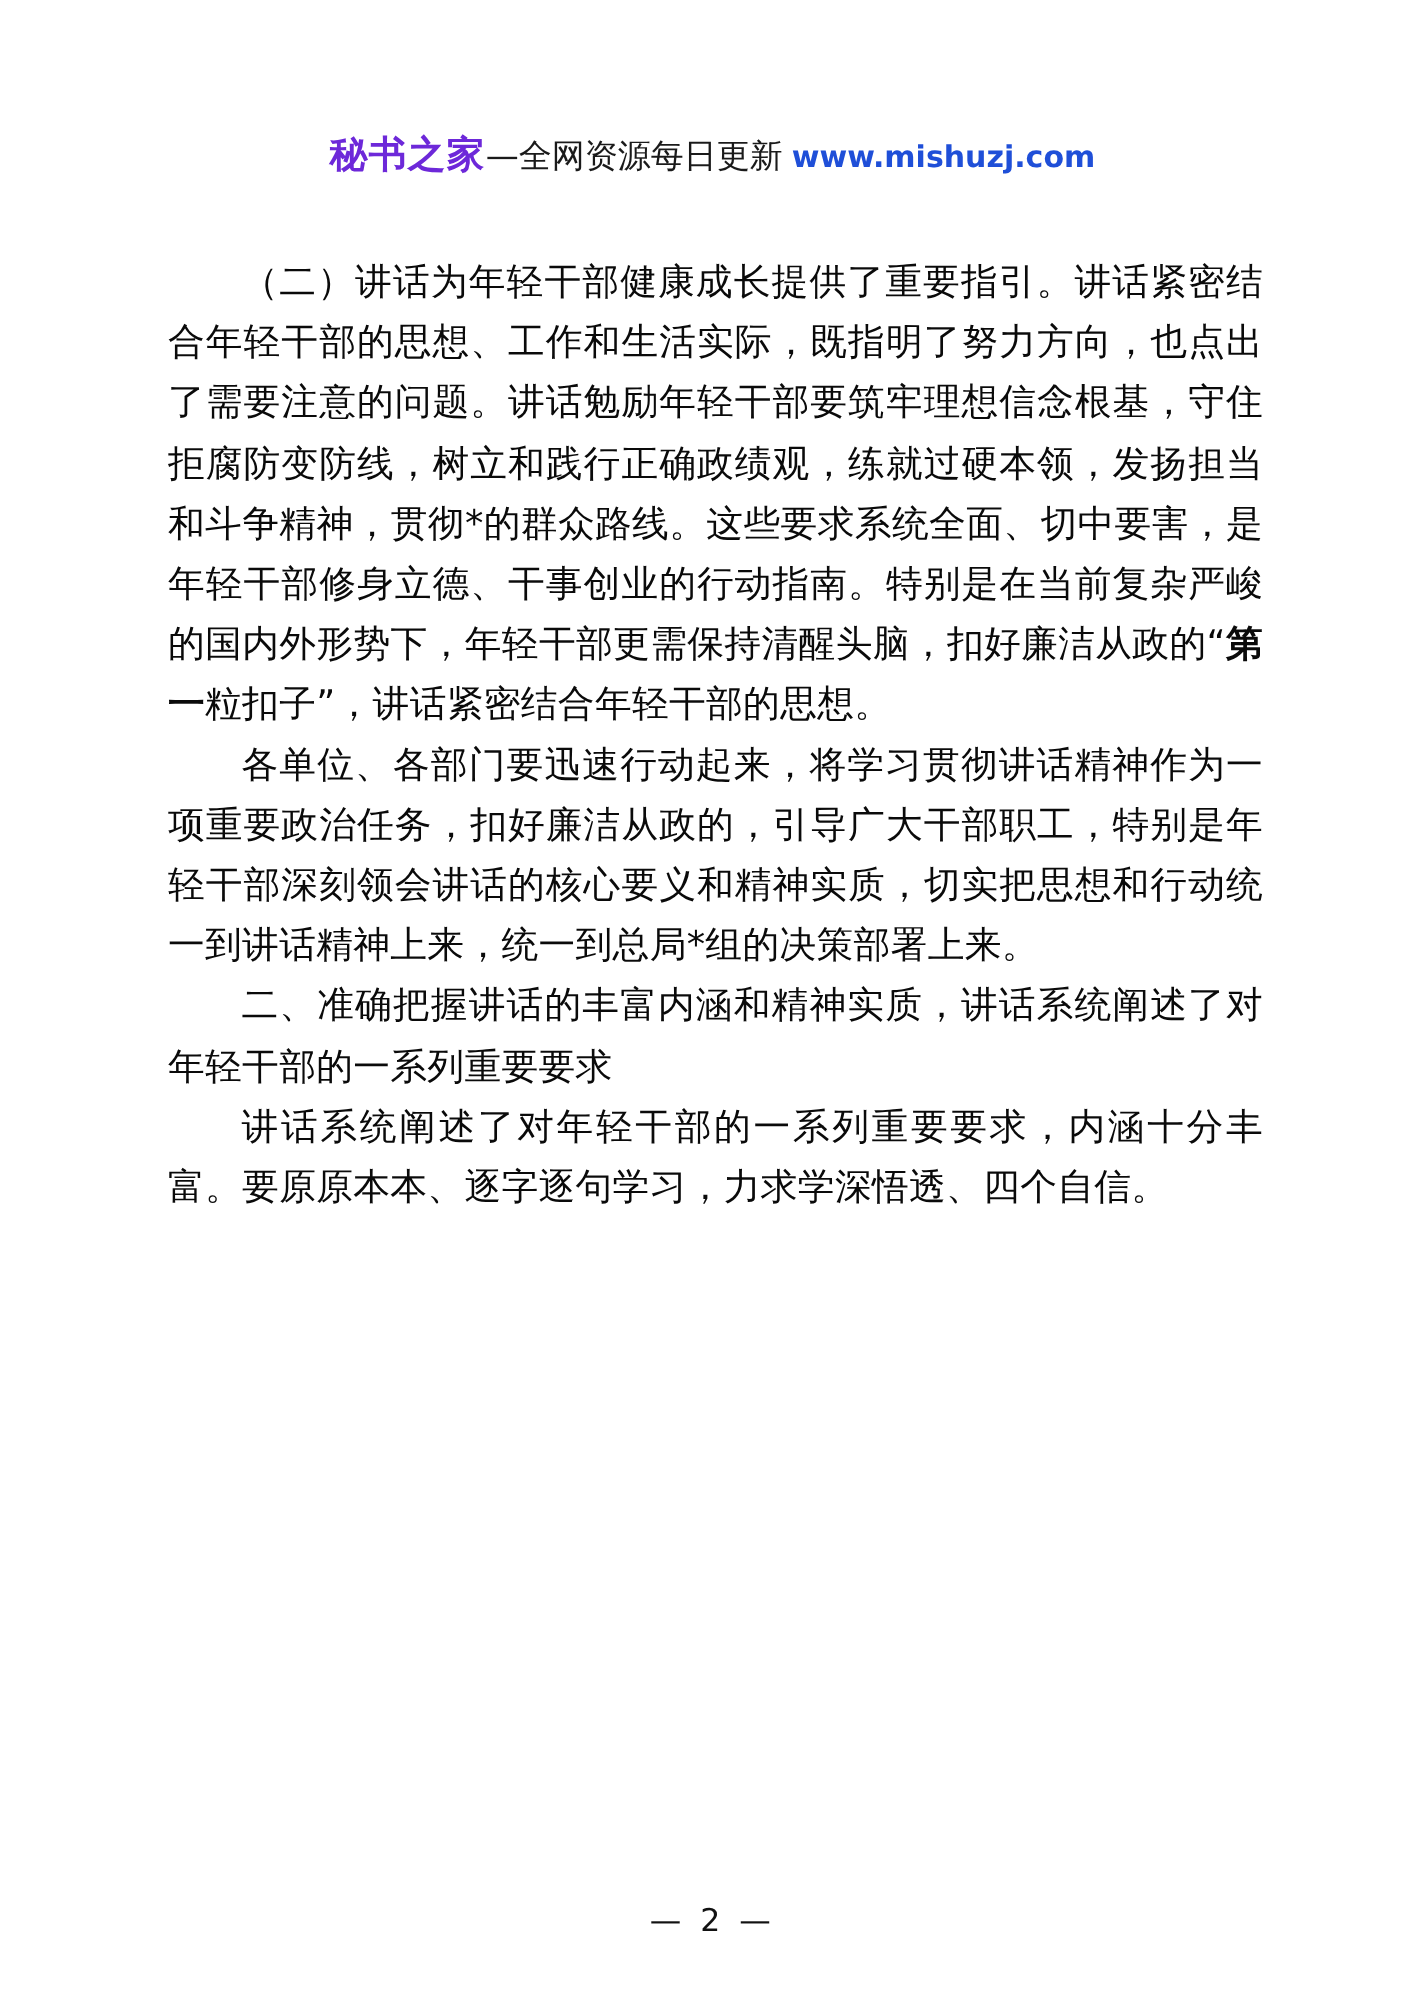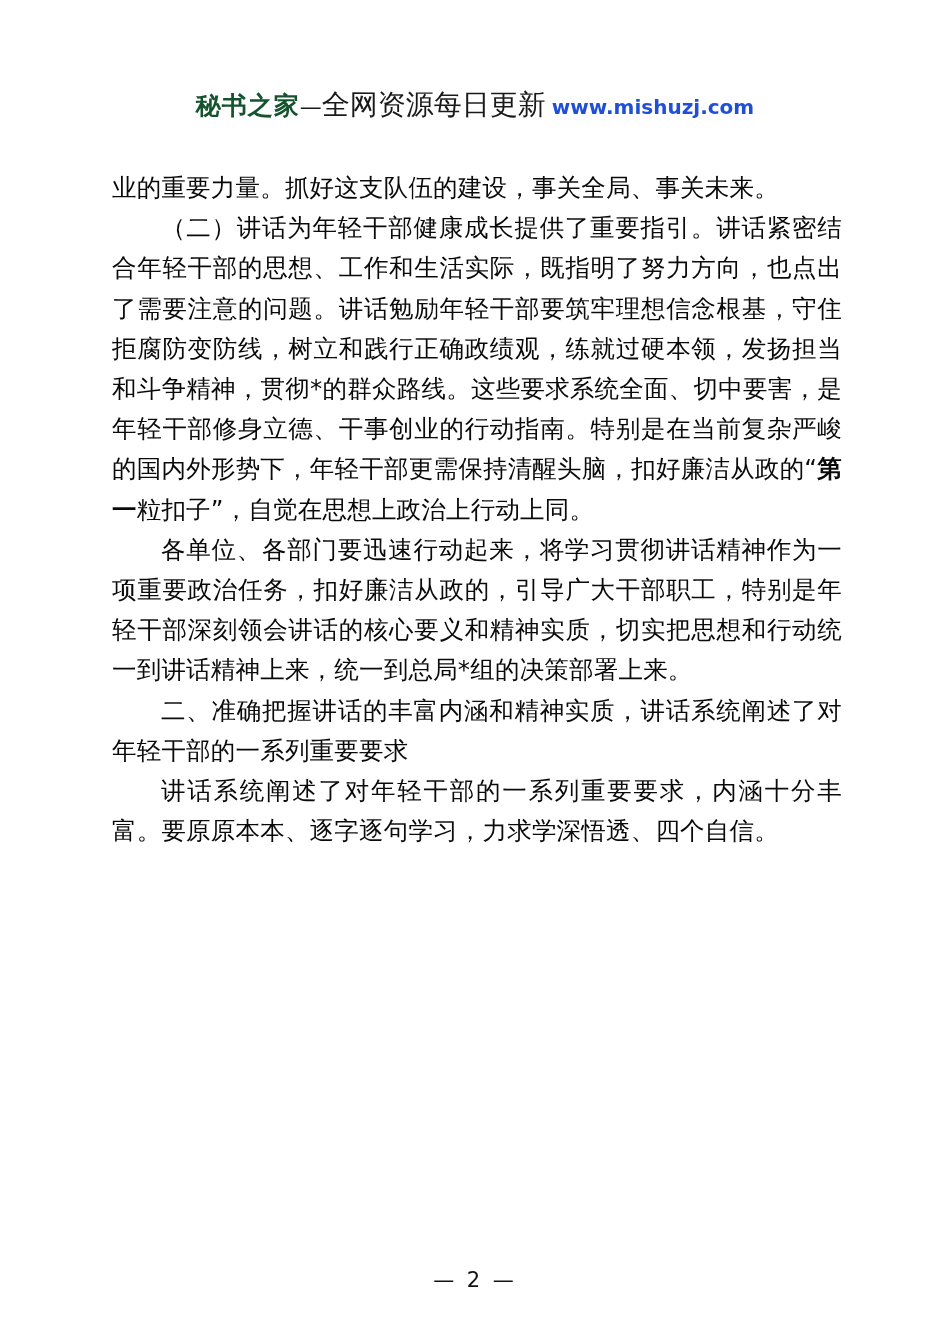--- a/index.html
+++ b/index.html
@@ -27,31 +27,31 @@
     top: 86px;
     left: 0;
     width: 950px;
     text-align: center;
     white-space: nowrap;
   }
   .header-brand {
     font-family: "DejaVu Sans", sans-serif;
     font-weight: bold;
     font-size: 25px;
-    color: #14532d;
+    color: #6d28d9;
     letter-spacing: 1px;
   }
   .header-sep {
     font-family: "DejaVu Sans", sans-serif;
     font-size: 22px;
     color: #1a1a1a;
   }
   .header-tagline {
     font-family: Liberation Mono, monospace;
-    font-size: 28px;
+    font-size: 22px;
     color: #1a1a1a;
   }
   .header-url {
     font-family: "DejaVu Sans", sans-serif;
     font-size: 20px;
     color: #1f4fd8;
     font-weight: bold;
     margin-left: 6px;
   }
   .body-text {
@@ -95,22 +95,21 @@
 </head>
 <body>
 
 <div class="page">
 
   <div class="header">
     <span class="header-brand">秘书之家</span><span class="header-sep">—</span><span class="header-tagline">全网资源每日更新</span><span class="header-url">www.mishuzj.com</span>
   </div>
 
   <div class="body-text">
-    <p>业的重要力量。抓好这支队伍的建设，事关全局、事关未来。</p>
-    <p class="indent"><span>（二）讲话为年轻干部健康成长提供了重要指引。讲话紧密结合年轻干部的思想、工作和生活实际，既指明了努力方向，也点出了需要注意的问题。讲话勉励年轻干部要筑牢理想信念根基，守住拒腐防变防线，树立和践行正确政绩观，练就过硬本领，发扬担当和斗争精神，贯彻*的群众路线。这些要求系统全面、切中要害，是年轻干部修身立德、干事创业的行动指南。特别是在当前复杂严峻的国内外形势下，年轻干部更需保持清醒头脑，扣好廉洁从政的“</span><span class="emph">第一</span><span>粒扣子”，自觉在思想上政治上行动上同。</span></p>
+    <p class="indent"><span>（二）讲话为年轻干部健康成长提供了重要指引。讲话紧密结合年轻干部的思想、工作和生活实际，既指明了努力方向，也点出了需要注意的问题。讲话勉励年轻干部要筑牢理想信念根基，守住拒腐防变防线，树立和践行正确政绩观，练就过硬本领，发扬担当和斗争精神，贯彻*的群众路线。这些要求系统全面、切中要害，是年轻干部修身立德、干事创业的行动指南。特别是在当前复杂严峻的国内外形势下，年轻干部更需保持清醒头脑，扣好廉洁从政的“</span><span class="emph">第一</span><span>粒扣子”，讲话紧密结合年轻干部的思想。</span></p>
     <p class="indent">各单位、各部门要迅速行动起来，将学习贯彻讲话精神作为一项重要政治任务，扣好廉洁从政的，引导广大干部职工，特别是年轻干部深刻领会讲话的核心要义和精神实质，切实把思想和行动统一到讲话精神上来，统一到总局*组的决策部署上来。</p>
     <p class="indent">二、准确把握讲话的丰富内涵和精神实质，讲话系统阐述了对年轻干部的一系列重要要求</p>
     <p class="indent">讲话系统阐述了对年轻干部的一系列重要要求，内涵十分丰富。要原原本本、逐字逐句学习，力求学深悟透、四个自信。</p>
   </div>
 
   <div class="footer">
     <span class="page-number">— 2 —</span>
   </div>
 
 </div>

